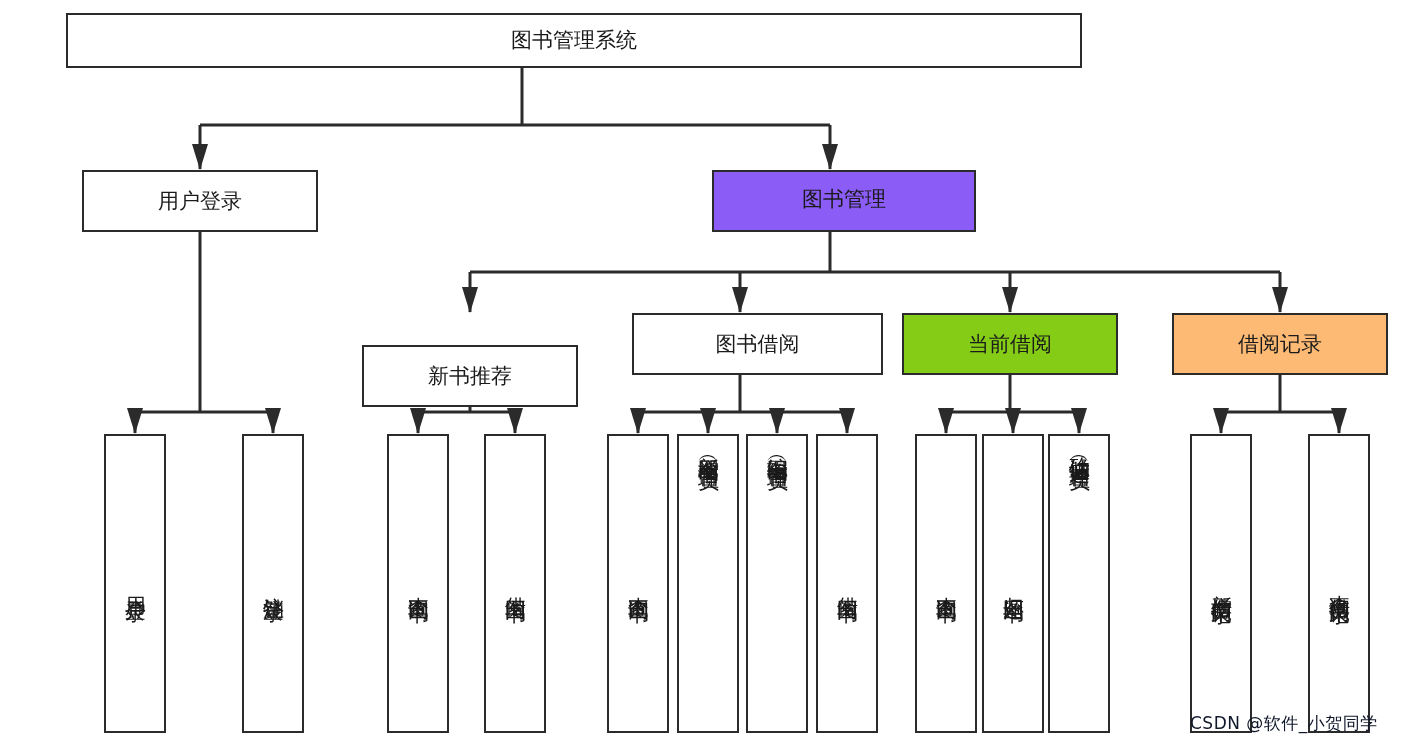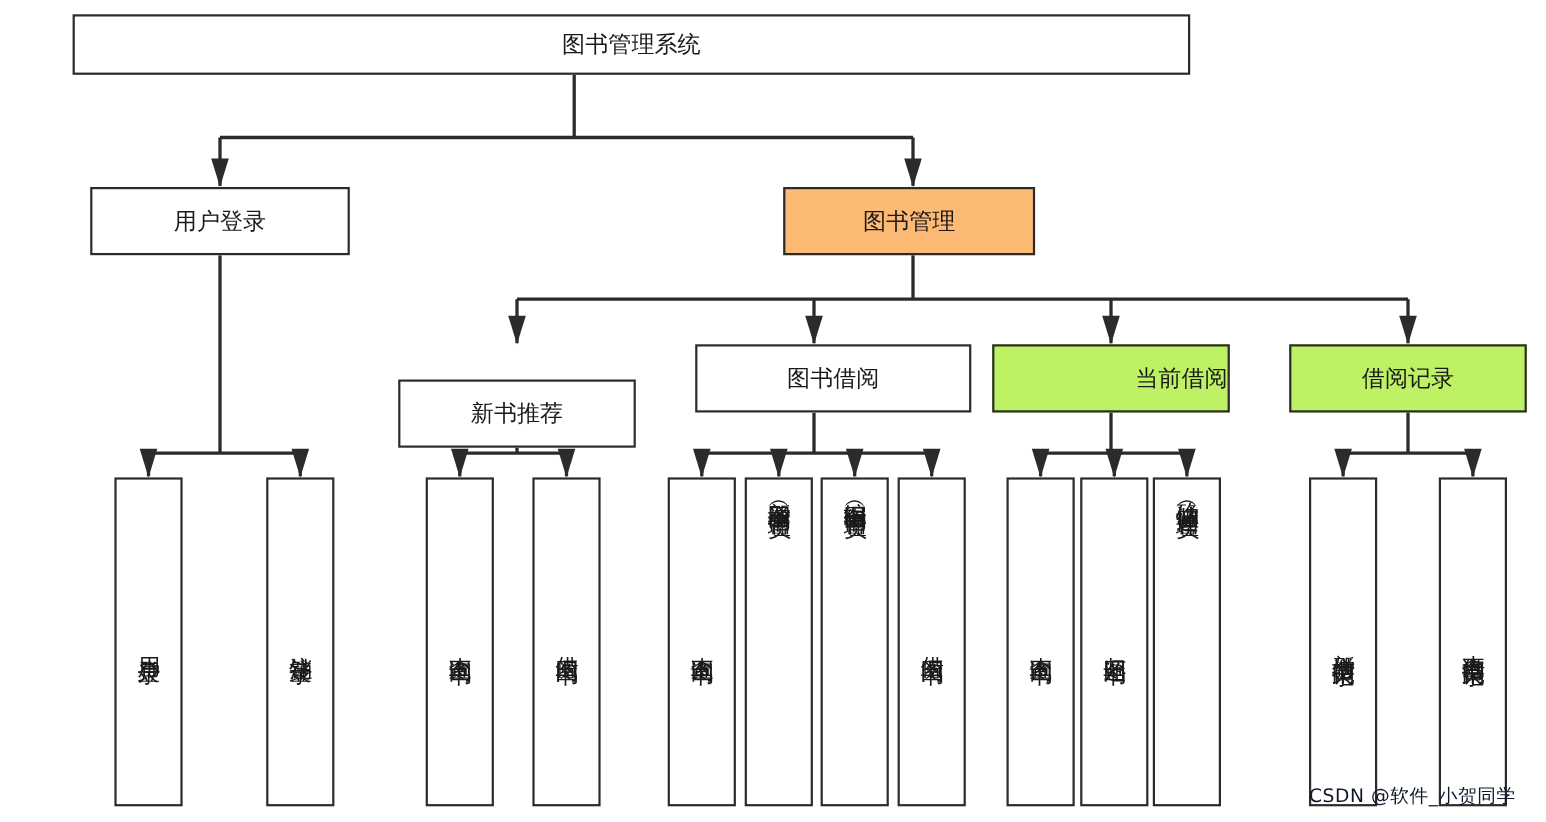--- a/index.html
+++ b/index.html
@@ -124,33 +124,33 @@
       <line x1="1339" y1="412" x2="1339" y2="433" stroke="#2b2b2b" stroke-width="3"></line>
       <polygon points="1331,408 1347,408 1339,434" fill="#2b2b2b"></polygon>
     </svg>
   <div id="nodes">
       <div class="node horizontal" style="left: 20px; top: 13px; width: 1016px; height: 55px; border-color: rgb(43, 43, 43); background: rgb(255, 255, 255); margin-left: 46px;">
         <span class="node-label" style="color: rgb(26, 26, 26);">图书管理系统</span>
       </div>
       <div class="node horizontal" style="left: 82px; top: 170px; width: 236px; height: 62px; border-color: rgb(43, 43, 43); background: rgb(255, 255, 255);">
         <span class="node-label" style="color: rgb(26, 26, 26);">用户登录</span>
       </div>
-      <div class="node horizontal" style="left: 712px; top: 170px; width: 229px; height: 62px; border-color: rgb(43, 43, 43); background: #fdba74;">
+      <div class="node horizontal" style="left: 712px; top: 170px; width: 264px; height: 62px; border-color: rgb(43, 43, 43); background: #8b5cf6; font-family: Liberation Mono, monospace;">
         <span class="node-label" style="color: rgb(26, 26, 26);">图书管理</span>
       </div>
       <div class="node horizontal" style="left: 362px; top: 313px; width: 216px; height: 62px; border-color: rgb(43, 43, 43); background: rgb(255, 255, 255); margin-top: 32px;">
         <span class="node-label" style="color: rgb(26, 26, 26);">新书推荐</span>
       </div>
       <div class="node horizontal" style="left: 632px; top: 313px; width: 251px; height: 62px; border-color: rgb(43, 43, 43); background: rgb(255, 255, 255);">
         <span class="node-label" style="color: rgb(26, 26, 26);">图书借阅</span>
       </div>
-      <div class="node horizontal" style="left: 902px; top: 313px; width: 216px; height: 62px; border-color: rgb(43, 43, 43); background: #bef264; justify-content: flex-end;">
+      <div class="node horizontal" style="left: 902px; top: 313px; width: 216px; height: 62px; border-color: rgb(43, 43, 43); background: #84cc16;">
         <span class="node-label" style="color: rgb(26, 26, 26);">当前借阅</span>
       </div>
-      <div class="node horizontal" style="left: 1172px; top: 313px; width: 216px; height: 62px; border-color: rgb(43, 43, 43); background: #bef264;">
+      <div class="node horizontal" style="left: 1172px; top: 313px; width: 216px; height: 62px; border-color: rgb(43, 43, 43); background: #fdba74;">
         <span class="node-label" style="color: rgb(26, 26, 26);">借阅记录</span>
       </div>
       <div class="node vertical" style="left: 104px; top: 434px; width: 62px; height: 299px; border-color: rgb(43, 43, 43); background: rgb(255, 255, 255);">
         <span class="node-label" style="color: rgb(26, 26, 26);">用户登录</span>
       </div>
       <div class="node vertical" style="left: 242px; top: 434px; width: 62px; height: 299px; border-color: rgb(43, 43, 43); background: rgb(255, 255, 255);">
         <span class="node-label" style="color: rgb(26, 26, 26);">注销登录</span>
       </div>
       <div class="node vertical" style="left: 387px; top: 434px; width: 62px; height: 299px; border-color: rgb(43, 43, 43); background: rgb(255, 255, 255);">
         <span class="node-label" style="color: rgb(26, 26, 26);">查询图书</span>

